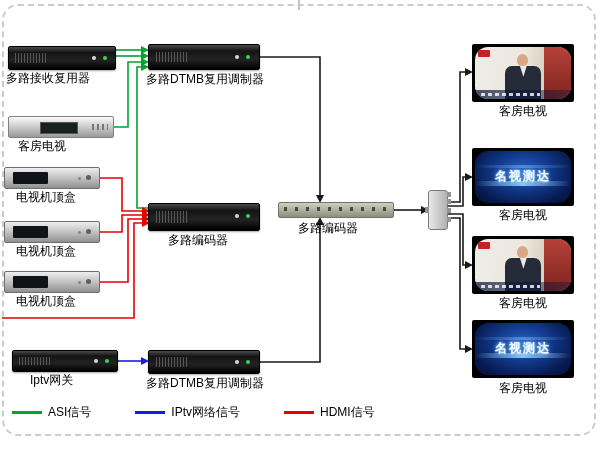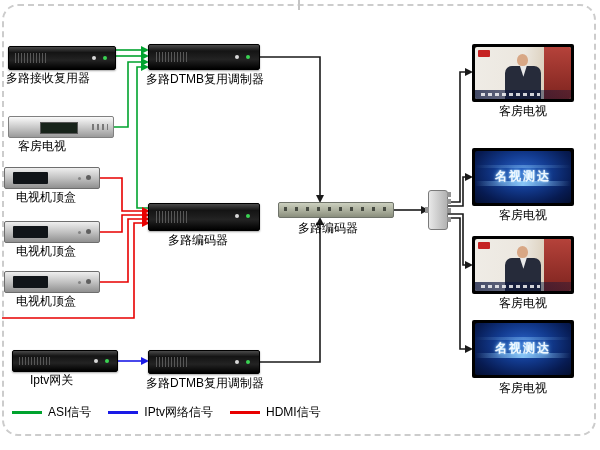--- a/index.html
+++ b/index.html
@@ -26,21 +26,21 @@
   .stb::after{content:"";position:absolute;right:8%;top:33%;width:5px;height:5px;border-radius:50%;background:#5f5f5f;box-shadow:-9px 1px 0 -1px #858585}
 
   .mixer{background:linear-gradient(180deg,#ccd0bf,#a6aa98 60%,#8a8e7d);border:1px solid #6f736a;border-radius:2px}
   .mixer::before{content:"";position:absolute;left:4%;right:4%;top:4px;height:4px;background:repeating-linear-gradient(90deg,#474b42 0 3px,transparent 3px 11px)}
 
   .splitter{background:linear-gradient(90deg,#e8e8e8,#b2b2b2);border:1px solid #7a7a7a;border-radius:3px}
   .splitter::before{content:"";position:absolute;left:-4px;top:16px;width:4px;height:6px;background:#949494}
   .splitter::after{content:"";position:absolute;right:-4px;top:8px;width:4px;height:5px;background:#949494;box-shadow:0 9px 0 #949494,0 18px 0 #949494,0 -7px 0 #949494}
 
   .tv{position:absolute;width:102px;height:58px;background:#000;border-radius:2px;padding:3px}
-  .screen{position:relative;width:100%;height:100%;overflow:hidden;border-radius:2px}
+  .screen{position:relative;width:100%;height:100%;overflow:hidden;border-radius:13px}
   .screen-presenter{background:linear-gradient(95deg,#efece6 0%,#ece7df 50%,#ddd2c0 70%,#cfc4b1 100%)}
   .p-red{position:absolute;right:0;top:0;width:28%;height:100%;background:linear-gradient(180deg,#b5423a,#7e241f)}
   .p-head{position:absolute;left:44%;top:14%;width:11px;height:12px;border-radius:50% 50% 46% 46%;background:#d8a785}
   .p-body{position:absolute;left:31%;top:36%;width:36px;height:70%;background:#262b3a;border-radius:7px 7px 0 0}
   .p-body::before{content:"";position:absolute;left:42%;top:0;width:7px;height:11px;background:#e9e9e9;clip-path:polygon(0 0,100% 0,50% 100%)}
   .p-logo{position:absolute;left:3px;top:3px;width:12px;height:7px;background:#c52222;border-radius:1px}
   .p-caption{position:absolute;left:0;right:0;bottom:0;height:9px;background:linear-gradient(90deg,rgba(10,20,60,.75),rgba(10,20,60,.35))}
   .p-caption::before{content:"";position:absolute;left:6%;top:3px;width:62%;height:3px;background:repeating-linear-gradient(90deg,#fff 0 4px,transparent 4px 7px);opacity:.8}
 
   .screen-blue{background:radial-gradient(ellipse at 50% 40%,#2a63c8 0%,#123a8e 40%,#071b52 75%,#040f30 100%)}
@@ -48,21 +48,21 @@
   .b-streak.faint{top:26%;height:3px;opacity:.45}
   .b-text{position:absolute;left:0;right:0;top:33%;text-align:center;font-size:12px;font-weight:bold;color:#eef8ff;letter-spacing:2px;text-shadow:0 0 5px #6cc4ff,0 0 2px #fff}
 
   .wires{position:absolute;left:0;top:0;pointer-events:none}
   .w{fill:none;stroke-width:1.6}
   .wg{stroke:#00a32e}
   .wr{stroke:#e80000}
   .wb{stroke:#1a1ae6}
   .wk{stroke:#1a1a1a}
 
-  .legend{position:absolute;left:12px;top:404px;display:flex;align-items:center;gap:17px}
+  .legend{position:absolute;left:12px;top:404px;display:flex;align-items:center;gap:44px}
   .legend-item{display:flex;align-items:center;font-size:12px;color:#000}
   .legend-line{display:inline-block;width:30px;height:3px;margin-right:6px}
 </style>
 </head>
 <body>
 
 <div class="canvas">
   <div class="frame"></div>
   <div class="notch"></div>
 

